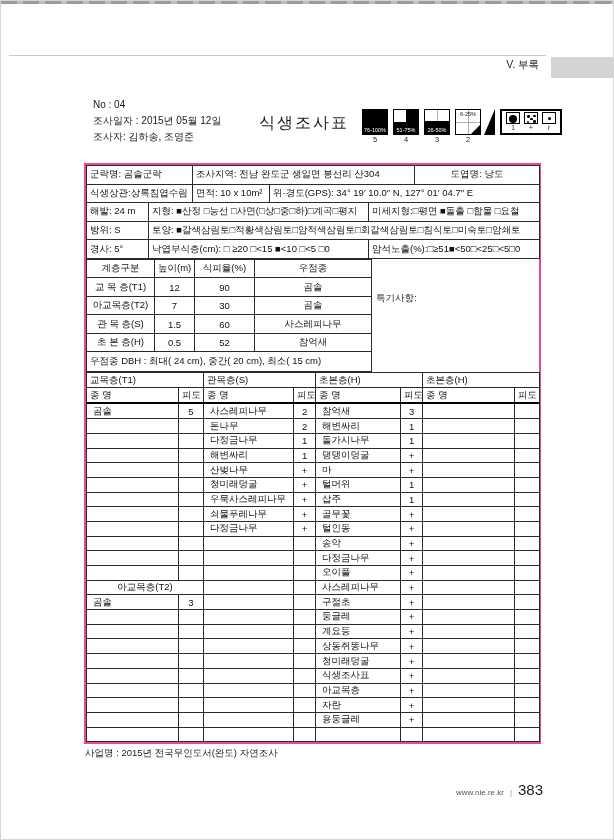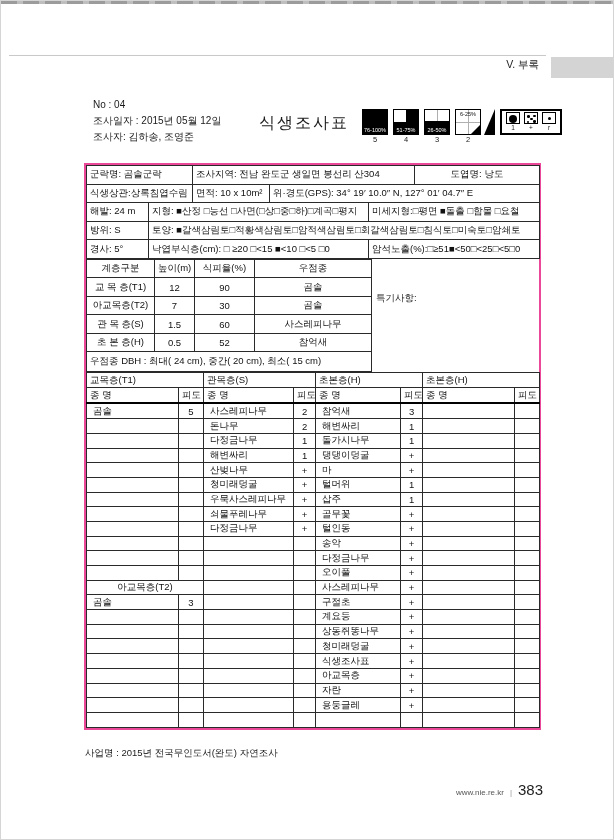--- a/index.html
+++ b/index.html
@@ -397,20 +397,30 @@
             <td class="name">구절초</td>
             <td class="cov">+</td>
             <td class="name"></td>
             <td class="cov"></td>
           </tr>
           <tr>
             <td class="name"></td>
             <td class="cov"></td>
             <td class="name"></td>
             <td class="cov"></td>
+            <td class="name">둥글레</td>
+            <td class="cov">+</td>
+            <td class="name"></td>
+            <td class="cov"></td>
+          </tr>
+          <tr>
+            <td class="name"></td>
+            <td class="cov"></td>
+            <td class="name"></td>
+            <td class="cov"></td>
             <td class="name">계요등</td>
             <td class="cov">+</td>
             <td class="name"></td>
             <td class="cov"></td>
           </tr>
           <tr>
             <td class="name"></td>
             <td class="cov"></td>
             <td class="name"></td>
             <td class="cov"></td>

